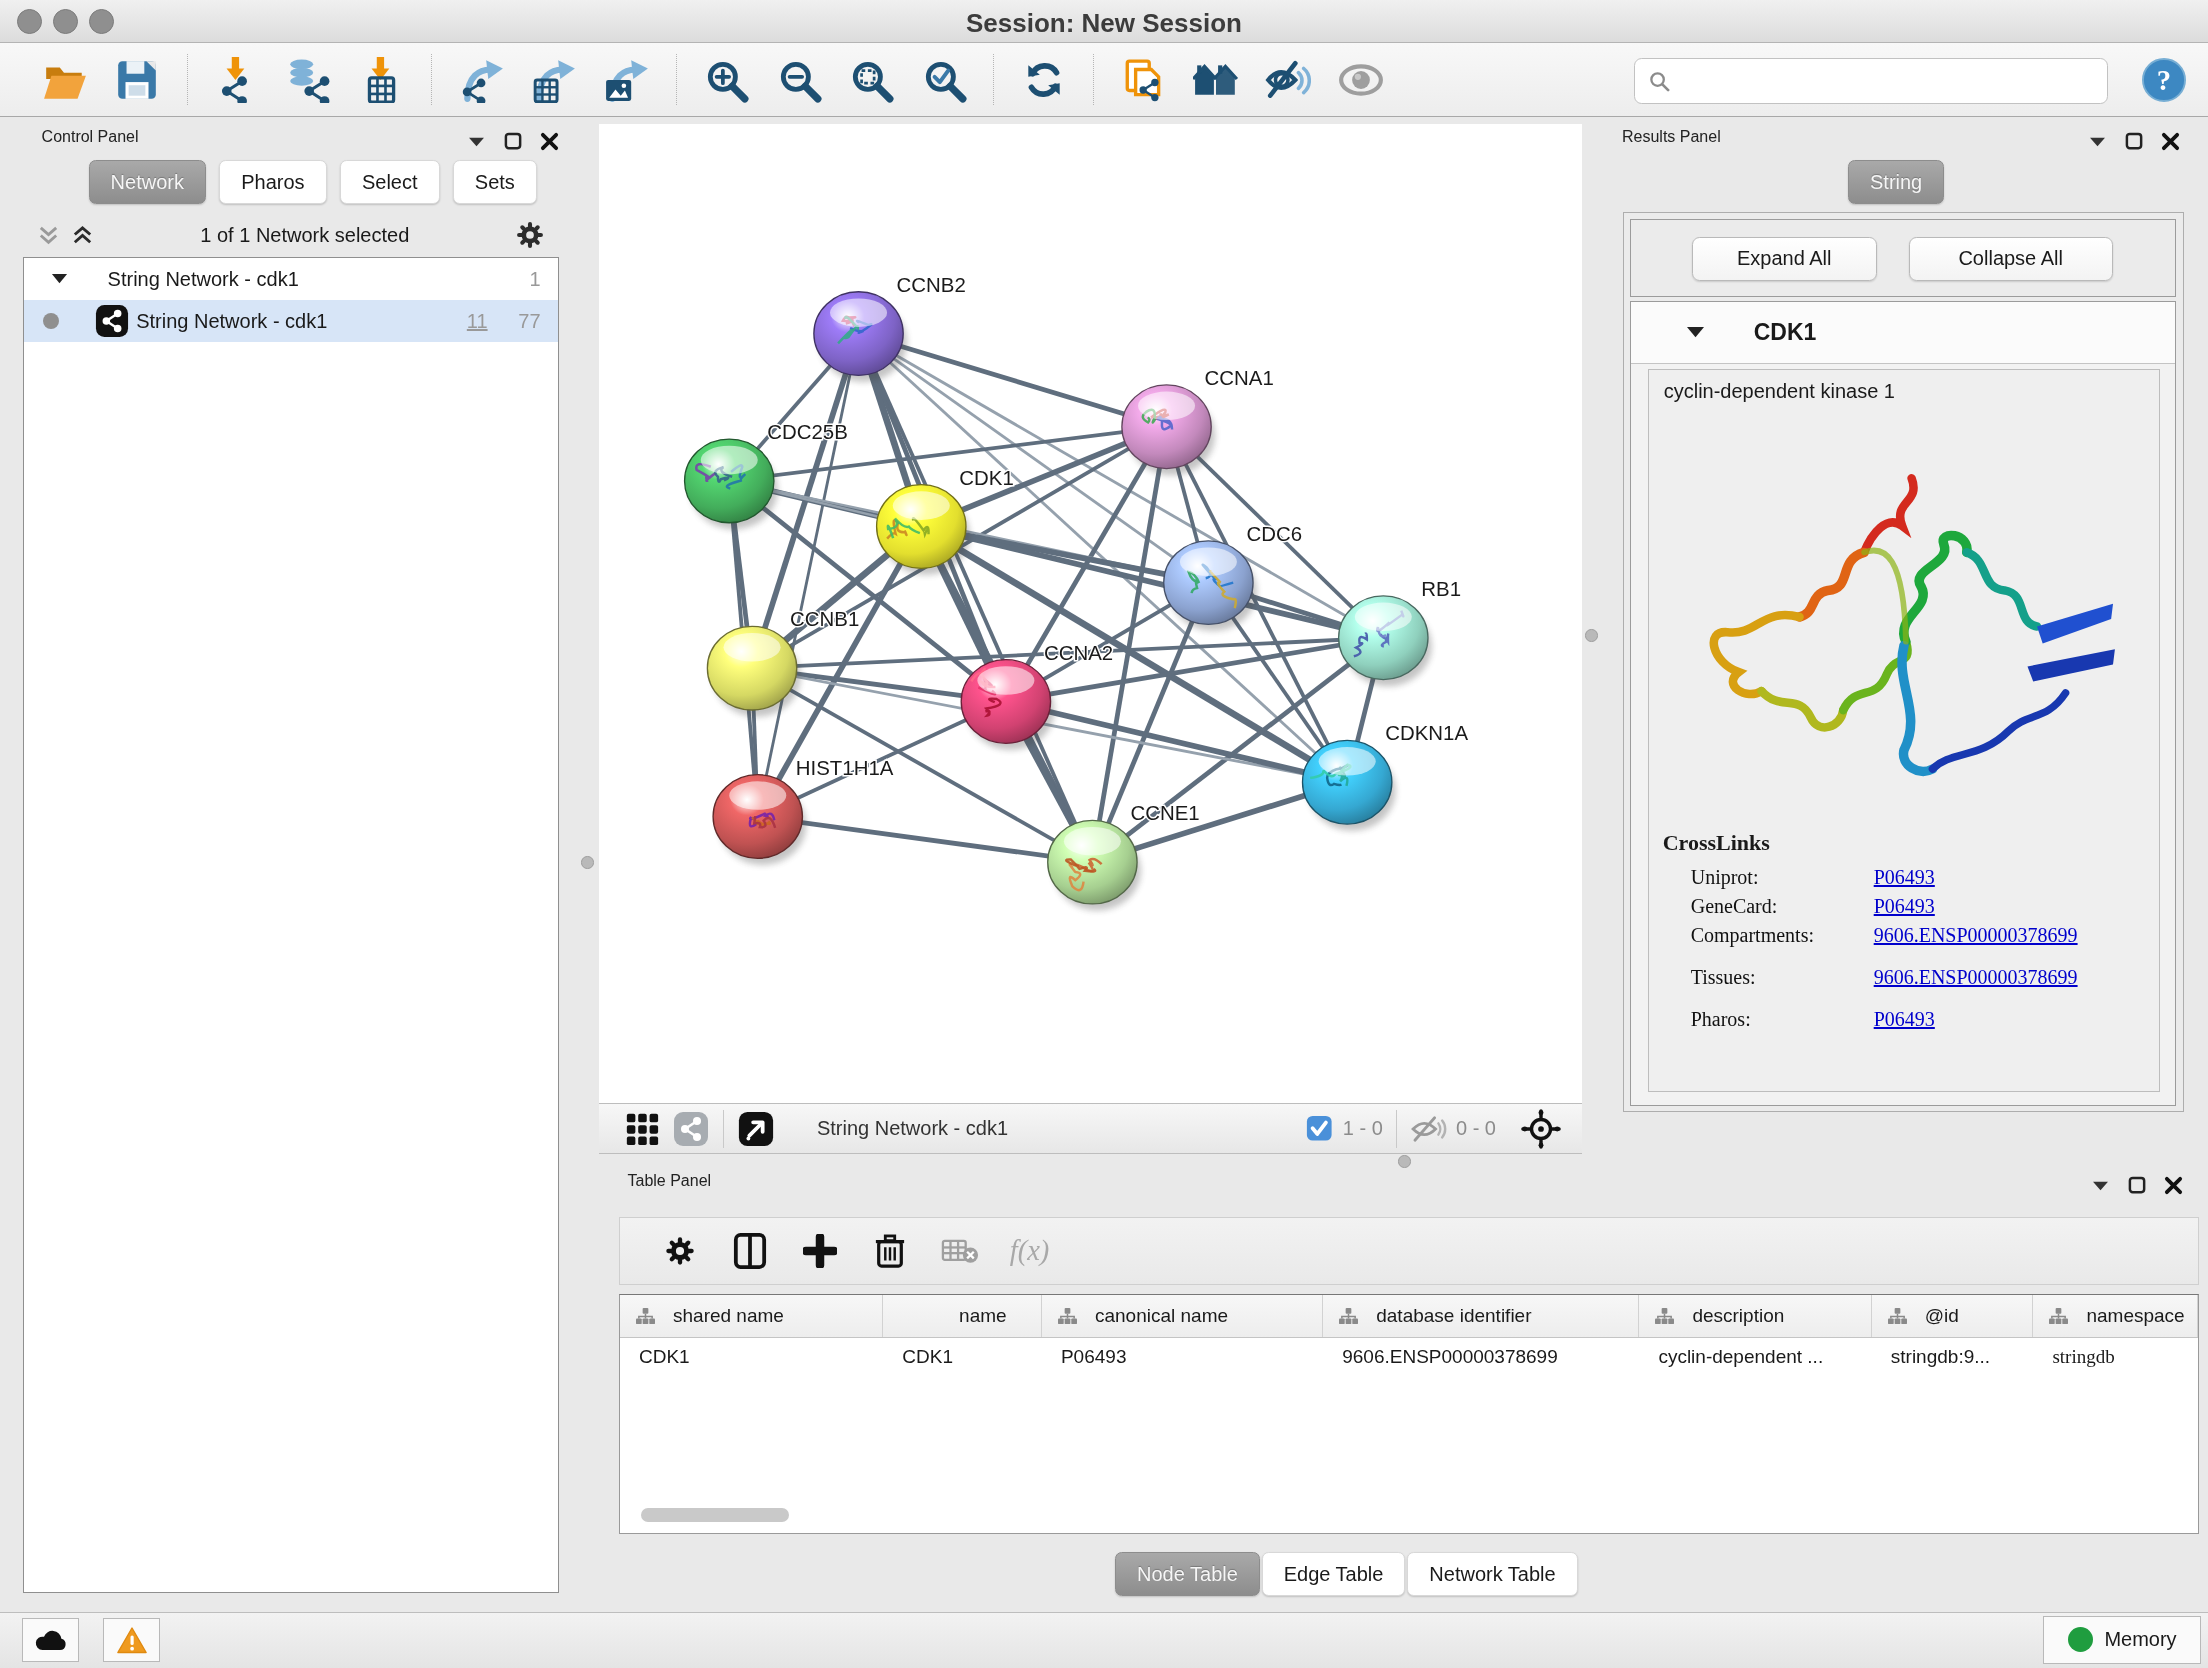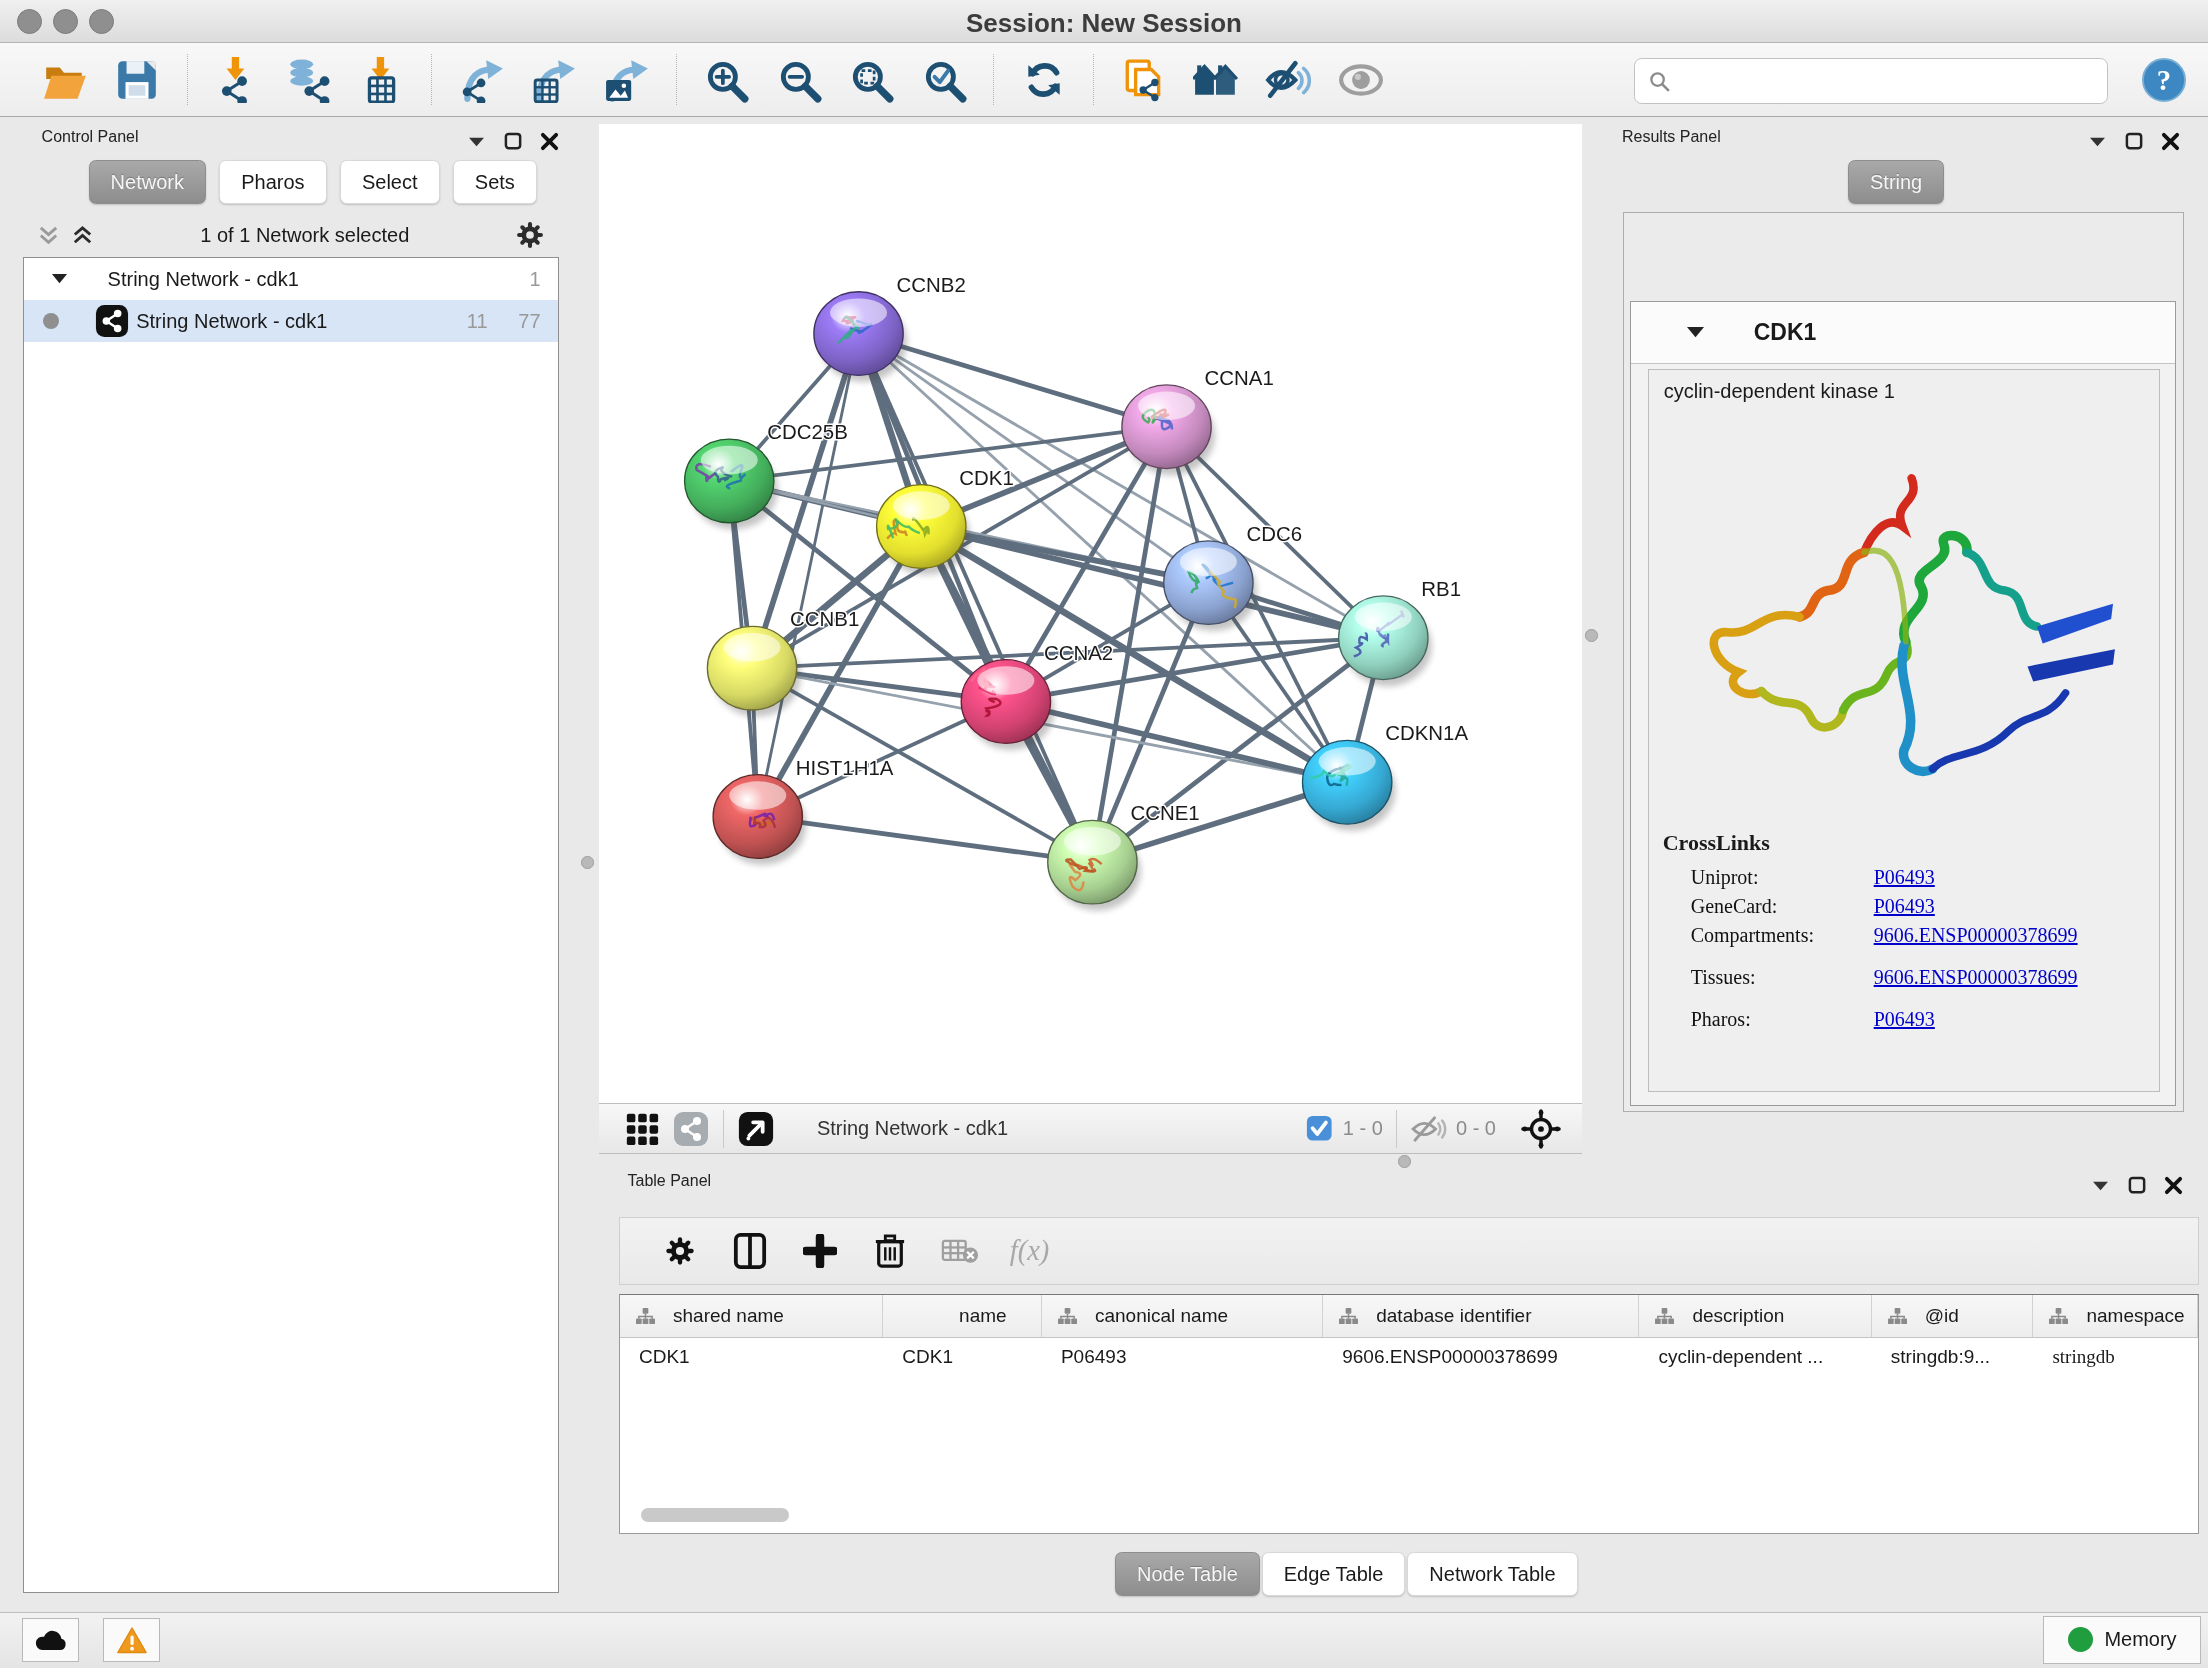--- a/index.html
+++ b/index.html
@@ -364,21 +364,21 @@
         <span style="margin-left:36px;">
           <svg width="34" height="34" viewBox="0 0 36 36">
               <rect x="1" y="1" width="34" height="34" rx="9" fill="#111"></rect>
               <circle cx="12" cy="18" r="4" fill="#fff"></circle>
               <circle cx="24" cy="10" r="4" fill="#fff"></circle>
               <circle cx="24" cy="26" r="4" fill="#fff"></circle>
               <path d="M12,18 L24,10 M12,18 L24,26" stroke="#fff" stroke-width="2.6"></path>
             </svg>
         </span>
         <span style="margin-left:7.6px;">String Network - cdk1</span>
-        <span class="cnt" style="position:absolute;right:70px;">11</span>
+        <span class="cnt" style="position:absolute;right:70px;text-decoration:underline;">11</span>
         <span class="cnt" style="position:absolute;right:17px;">77</span>
       </div>
     </div>
   </div>
 
   <div class="grip abs" style="left:581px;top:856px;"></div>
   <div class="grip abs" style="left:1585px;top:629px;"></div>
   <div class="grip abs" style="left:1398px;top:1155px;"></div>
 
   <div id="network-canvas" class="abs">
@@ -735,20 +735,24 @@
           </svg>
         </span>
       <span>
           <svg width="19" height="19" viewBox="0 0 20 20">
             <path d="M3,3 L17,17 M17,3 L3,17" stroke="#111" stroke-width="4" stroke-linecap="round"></path>
           </svg>
         </span>
     </div>
     <div class="abs tab sel" style="left:263px;top:36px;">String</div>
     <div id="rp-box" class="abs">
+      <div id="rp-expand-box" class="abs">
+        <div class="rbtn abs" style="left:61px;top:17px;width:183px;">Expand All</div>
+        <div class="rbtn abs" style="left:278px;top:17px;width:202px;">Collapse All</div>
+      </div>
       <div id="rp-cdk1-box" class="abs">
         <div class="abs" style="left:0;top:0;width:544px;height:61px;background:#fbfbfb;border-bottom:1px solid #c4c4c4;display:flex;align-items:center;">
           <span style="margin-left:55px;">
               <svg width="19" height="14.3" viewBox="0 0 20 15">
                 <path d="M1,2 L19,2 L10,13 Z" fill="#222"></path>
               </svg>
             </span>
           <span style="margin-left:49px;font-size:23px;font-weight:bold;">CDK1</span>
         </div>
         <div id="rp-inner" class="abs">

